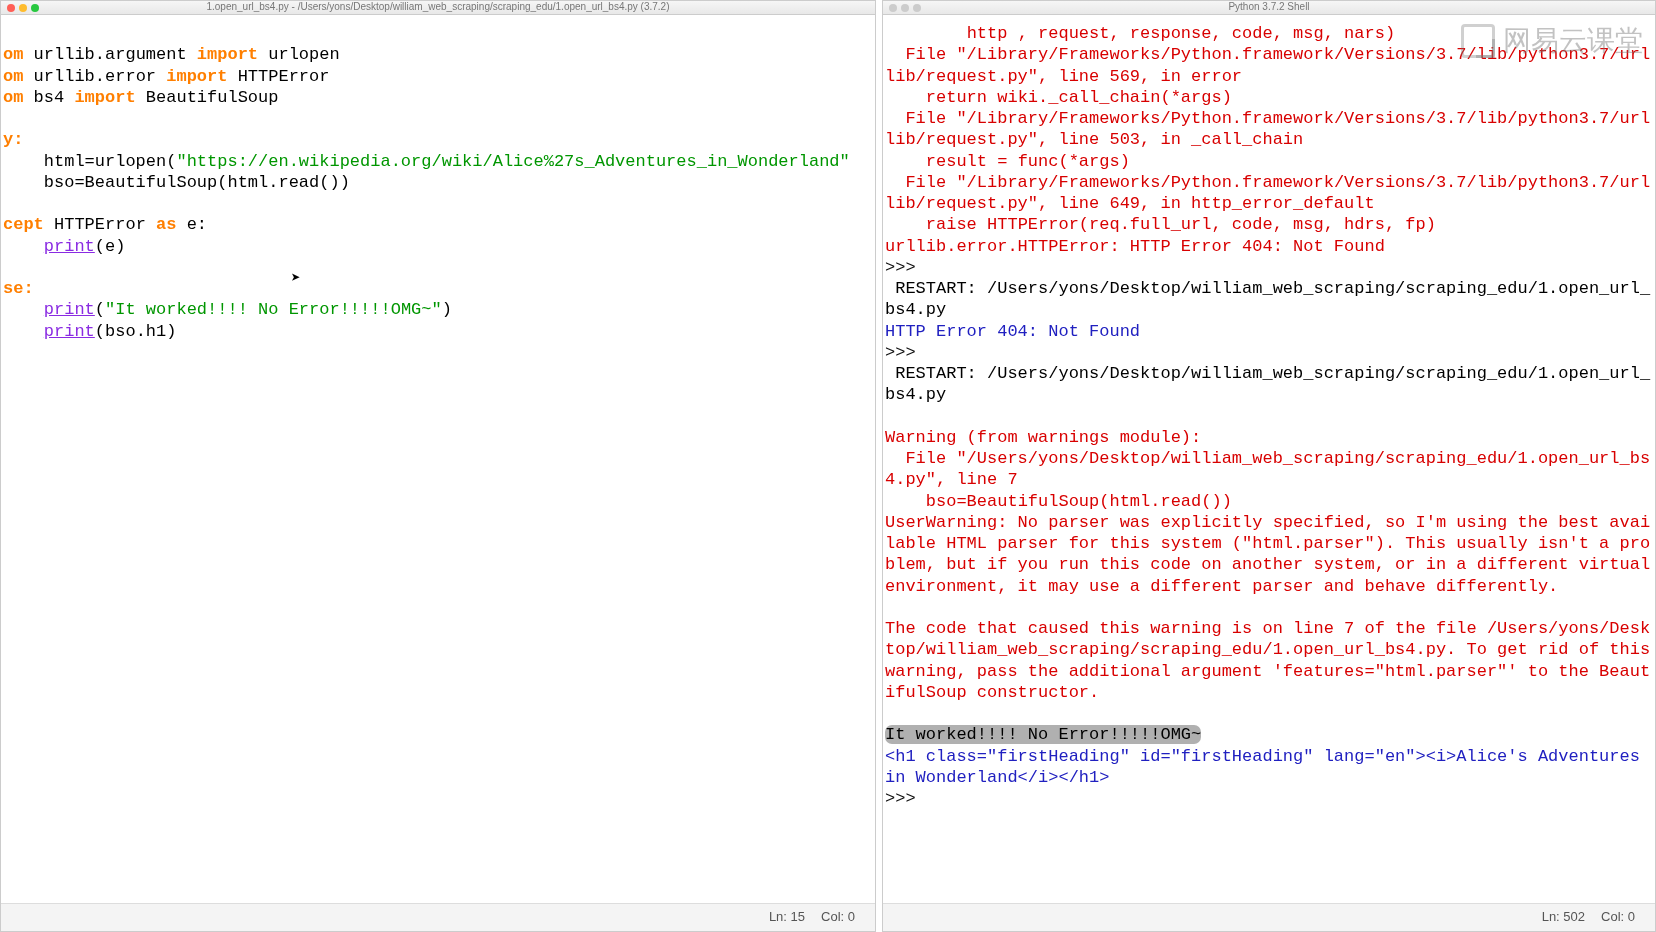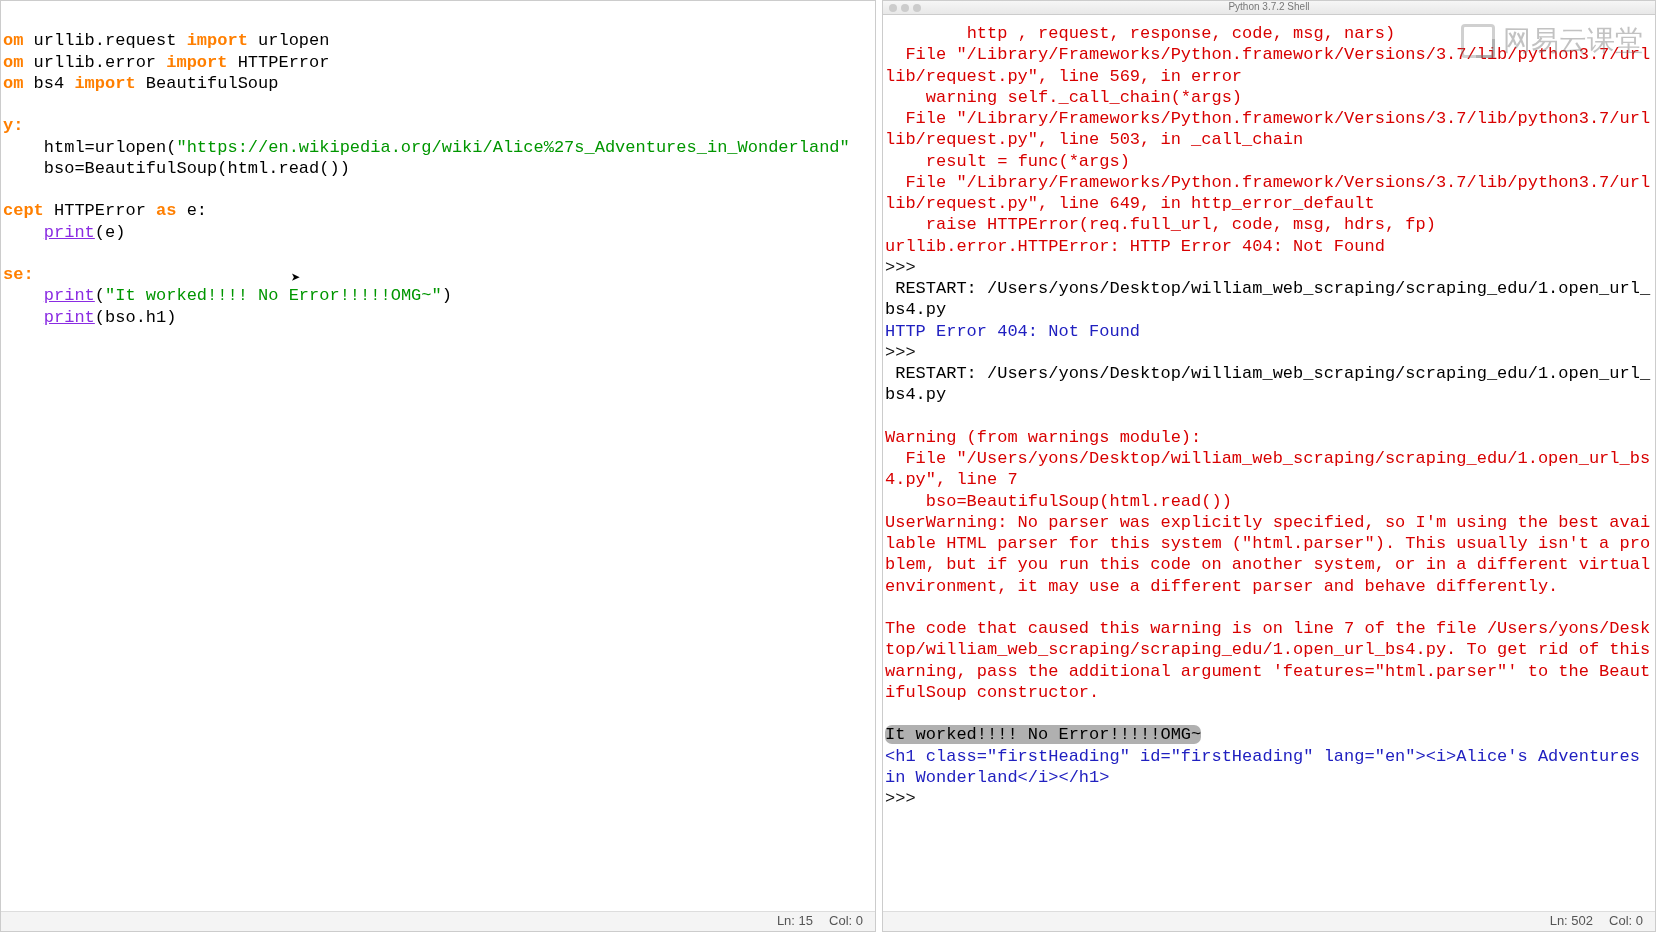--- a/index.html
+++ b/index.html
@@ -42,30 +42,30 @@
 .tl-dim{background:#ccc;}
 .titlebar .title { margin:0 auto; font-family:-apple-system,Helvetica,Arial,sans-serif; font-size:10px; color:#777; white-space:nowrap; }
 
 .content {
   flex:1;
   padding: 8px 2px 2px 2px;
   white-space: pre;
   overflow: hidden;
 }
 .statusbar {
-  height: 20px;
+  height: 28px;
   border-top:1px solid #ddd;
   background:#f4f4f4;
   font-family:-apple-system,Helvetica,Arial,sans-serif;
   font-size:13px;
   color:#555;
   display:flex;
   justify-content:flex-end;
   align-items:center;
-  padding: 0 12px;
+  padding: 0 20px;
   gap: 16px;
 }
 
 
 .kw { color:#ff7f00;font-weight:bold; }
 .str { color:#009600; }
 .builtin { color:#8a2be2;text-decoration:underline; }
 .normal { color:#000; }
 
 
@@ -98,22 +98,30 @@
 .watermark .logo::after{
   content:""; position:absolute; right:-3px; bottom:-3px;
   width:16px; height:16px; border-right:3px solid rgba(120,120,120,0.35);
   border-bottom:3px solid rgba(120,120,120,0.35);
 }
 </style>
 </head>
 <body>
 
 <div class="window window-left">
+  <div class="titlebar">
+    <div class="traffic">
+      <span class="tl-close"></span>
+      <span class="tl-min"></span>
+      <span class="tl-max"></span>
+    </div>
+    <div class="title">1.open_url_bs4.py - /Users/yons/Desktop/william_web_scraping/scraping_edu/1.open_url_bs4.py (3.7.2)</div>
+  </div>
   <div class="content">
-<span class="kw">om </span><span class="normal">urllib.request </span><span class="kw">import </span><span class="normal">urlopen</span>
+<span class="kw">om </span><span class="normal">urllib.argument </span><span class="kw">import </span><span class="normal">urlopen</span>
 <span class="kw">om </span><span class="normal">urllib.error </span><span class="kw">import </span><span class="normal">HTTPError</span>
 <span class="kw">om </span><span class="normal">bs4 </span><span class="kw">import </span><span class="normal">BeautifulSoup</span>
 
 <span class="kw">y:</span>
 <span class="normal">    html=urlopen(</span><span class="str">"https://en.wikipedia.org/wiki/Alice%27s_Adventures_in_Wonderland"</span>
 <span class="normal">    bso=BeautifulSoup(html.read())</span>
 
 <span class="kw">cept </span><span class="normal">HTTPError </span><span class="kw">as </span><span class="normal">e:</span>
 <span class="normal">    </span><span class="builtin">print</span><span class="normal">(e)</span>
 
@@ -132,21 +140,21 @@
   <div class="titlebar">
     <div class="traffic">
       <span class="tl-dim"></span>
       <span class="tl-dim"></span>
       <span class="tl-dim"></span>
     </div>
     <div class="title">Python 3.7.2 Shell</div>
   </div>
   <div class="content wrap"><span class="err">        http , request, response, code, msg, nars)</span>
 <span class="err">  File "/Library/Frameworks/Python.framework/Versions/3.7/lib/python3.7/urllib/request.py", line 569, in error</span>
-<span class="err">    warning self._call_chain(*args)</span>
+<span class="err">    return wiki._call_chain(*args)</span>
 <span class="err">  File "/Library/Frameworks/Python.framework/Versions/3.7/lib/python3.7/urllib/request.py", line 503, in _call_chain</span>
 <span class="err">    result = func(*args)</span>
 <span class="err">  File "/Library/Frameworks/Python.framework/Versions/3.7/lib/python3.7/urllib/request.py", line 649, in http_error_default</span>
 <span class="err">    raise HTTPError(req.full_url, code, msg, hdrs, fp)</span>
 <span class="err">urllib.error.HTTPError: HTTP Error 404: Not Found</span>
 <span class="prompt">&gt;&gt;&gt; </span>
 <span class="out-black"> RESTART: /Users/yons/Desktop/william_web_scraping/scraping_edu/1.open_url_bs4.py </span>
 <span class="out-blue">HTTP Error 404: Not Found</span>
 <span class="prompt">&gt;&gt;&gt; </span>
 <span class="out-black"> RESTART: /Users/yons/Desktop/william_web_scraping/scraping_edu/1.open_url_bs4.py </span>

